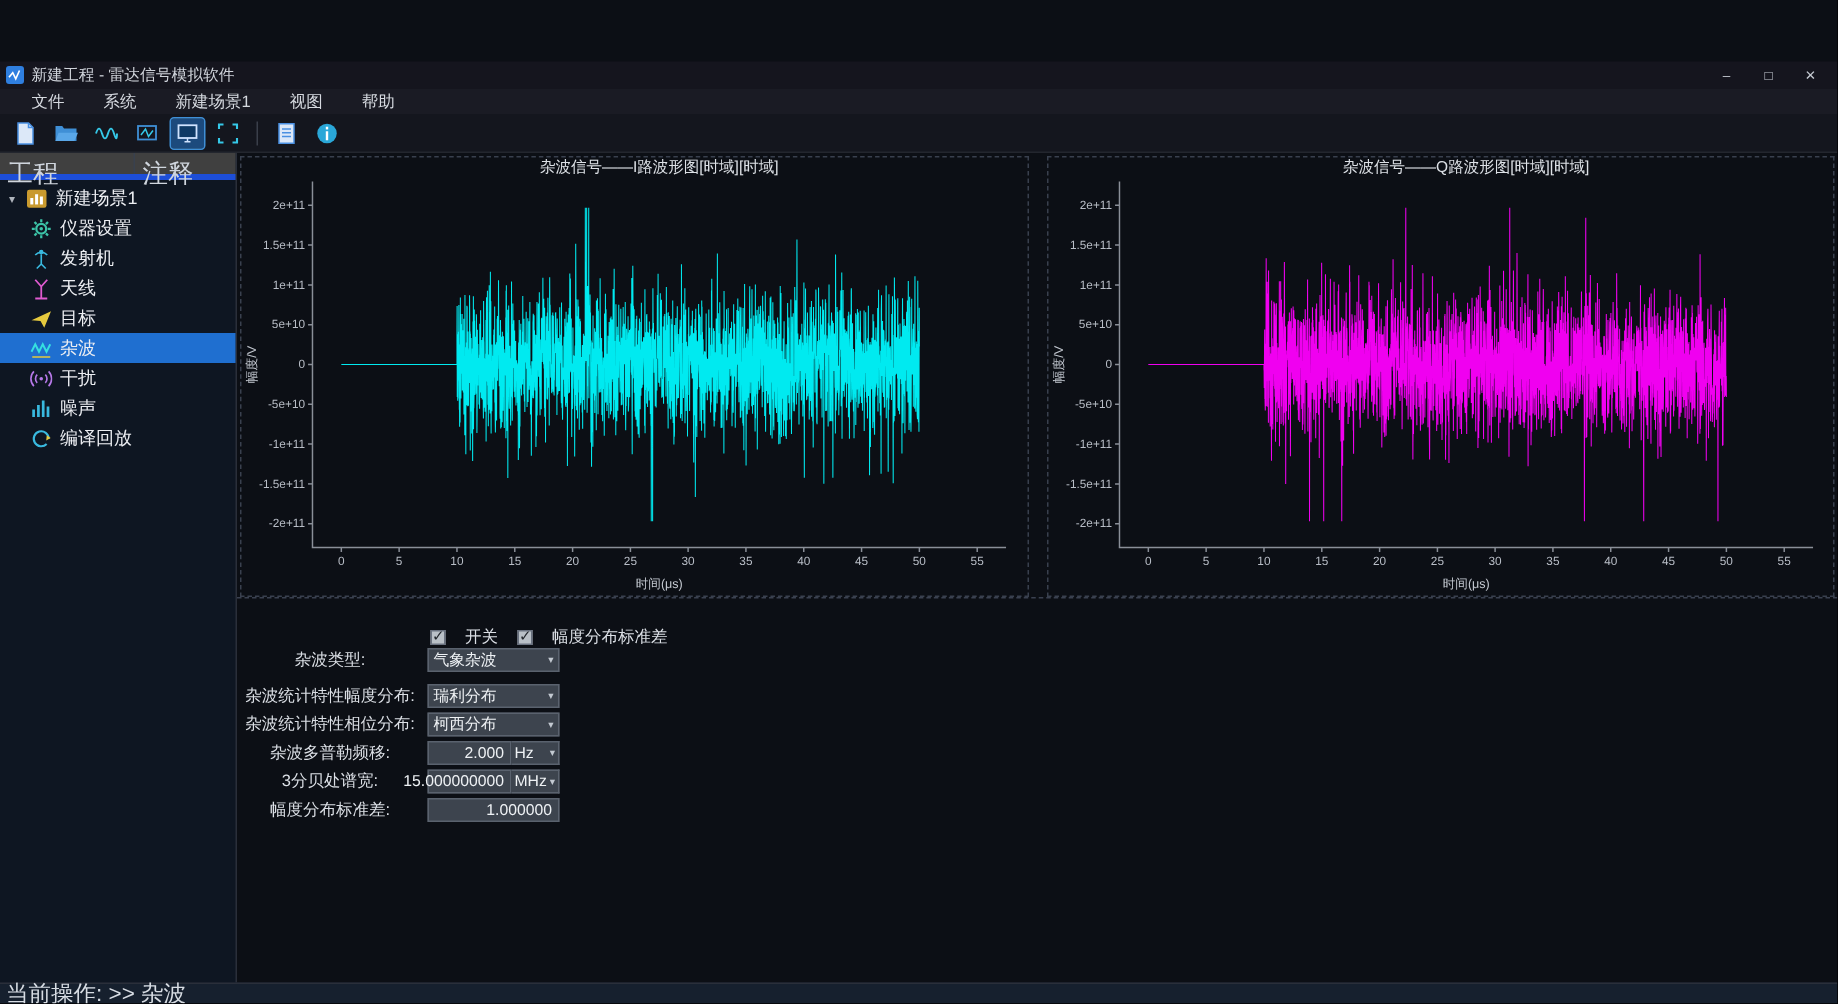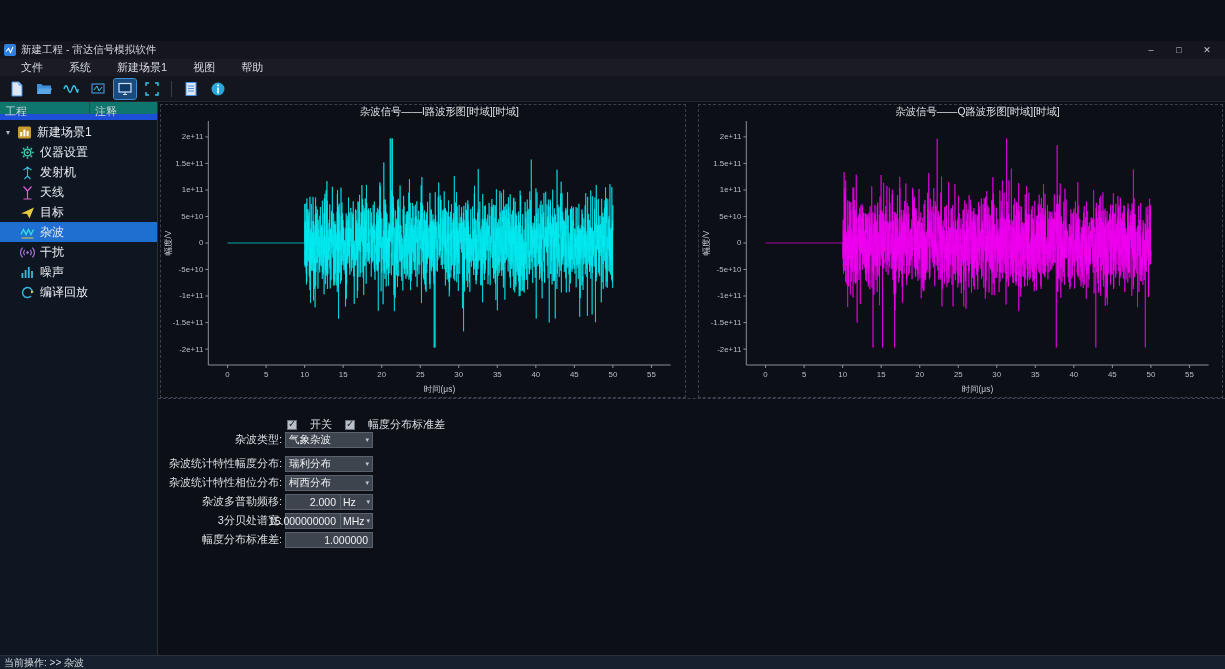--- a/index.html
+++ b/index.html
@@ -22,21 +22,21 @@
   .tool-btn { width:22px; height:20px; display:flex; align-items:center; justify-content:center; border-radius:2px; }
   .tool-btn.active { background:#1c4a7d; outline:1px solid #3f8fd6; }
   .tool-btn svg { width:16px; height:16px; }
   .tool-sep { width:1px; height:16px; background:#3a3f4a; margin:0 3px; }
 
   
   .main { flex:1; display:flex; min-height:0; }
 
   
   .sidebar { width:158px; flex:0 0 auto; background:#0e1622; border-right:1px solid #2a2f3a; display:flex; flex-direction:column; font-size:12px; }
-  .tree-header { display:flex; height:18px; background:#0f766e; border-bottom:6px solid #1d4ed8; font-size:11px; color:#cfd5dd; flex:0 0 auto; }
+  .tree-header { display:flex; height:18px; background:#404040; border-bottom:4px solid #1d4ed8; font-size:17px; color:#cfd5dd; flex:0 0 auto; }
   .tree-header .col1 { width:90px; padding:2px 5px; border-right:1px solid #39414e; }
   .tree-header .col2 { flex:1; padding:2px 5px; }
   .tree { flex:1; padding-top:2px; }
   .tree-row { display:flex; align-items:center; height:20px; padding-left:4px; gap:5px; color:#eceef2; }
   .tree-row.child { padding-left:20px; }
   .tree-row.selected { background:#1f6fd0; }
   .expander { font-size:8px; color:#aeb4bc; width:8px; text-align:center; }
   .titem-icon { width:15px; height:15px; display:inline-flex; flex:0 0 auto; }
   .titem-icon svg { width:15px; height:15px; }
 
@@ -47,34 +47,34 @@
   .chart-box svg { display:block; width:100%; height:292px; }
   .ct { font-size:10.5px; fill:#dde1e6; }
   .tl { font-size:8px; fill:#b8bdc6; }
   .al { font-size:8.5px; fill:#c4c9d1; }
   .axis { stroke:#8a8f98; stroke-width:1; fill:none; }
 
   
   .formarea { padding-top:12px; font-size:11px; color:#dbdfe5; }
   .form-row { display:flex; align-items:center; height:19px; }
   .form-row.gap-after { margin-bottom:5px; }
-  .form-label { width:127px; text-align:right; padding-right:3px; flex:0 0 auto; white-space:nowrap; }
+  .form-label { width:127px; text-align:center; padding-right:3px; flex:0 0 auto; white-space:nowrap; }
   .checkbox-row { margin-left:129px; gap:13px; height:16px; margin-bottom:3px; display:flex; align-items:center; }
   .cb-wrap { display:flex; align-items:center; gap:13px;margin-top:11px; }
   .checkbox { width:10px; height:10px; background:#b9c0c7; border:1px solid #6a7280; position:relative; display:inline-block; }
   .checkbox.checked::after { content:"✓"; position:absolute; top:-3px; left:0; font-size:10px; color:#23272d; }
   .select { width:88px; height:16px; background:#3d444e; border:1px solid #5a626e; color:#eef1f4; display:flex; align-items:center; padding:0 3px; font-size:10.5px; }
   .select .arrow { margin-left:auto; font-size:7px; color:#c3c9d1; }
   .numbox { width:88px; height:16px; background:#3d444e; border:1px solid #5a626e; color:#eef1f4; display:flex; align-items:center; justify-content:flex-end; padding:0 4px; font-size:10.5px; }
   .numbox.short { width:56px; }
   .unitsel { width:32px; height:16px; background:#3d444e; border:1px solid #5a626e; border-left:none; color:#eef1f4; display:flex; align-items:center; padding:0 2px; font-size:10.5px; }
   .unitsel .arrow { margin-left:auto; font-size:7px; color:#c3c9d1; }
 
   
-  .statusbar { height:14px; background:#16202e; border-top:1px solid #2a2f3a; display:flex; align-items:center; padding-left:4px; font-size:10px; color:#d7dce3; flex:0 0 auto; }
+  .statusbar { height:14px; background:#16202e; border-top:1px solid #2a2f3a; display:flex; align-items:center; padding-left:4px; font-size:15px; color:#d7dce3; flex:0 0 auto; }
 </style>
 </head>
 <body>
 
 <div id="app">
 
   <div class="titlebar">
     <span class="app-logo">
       <svg viewBox="0 0 12 12">
           <rect width="12" height="12" rx="2" fill="#2f7fe0"></rect>

